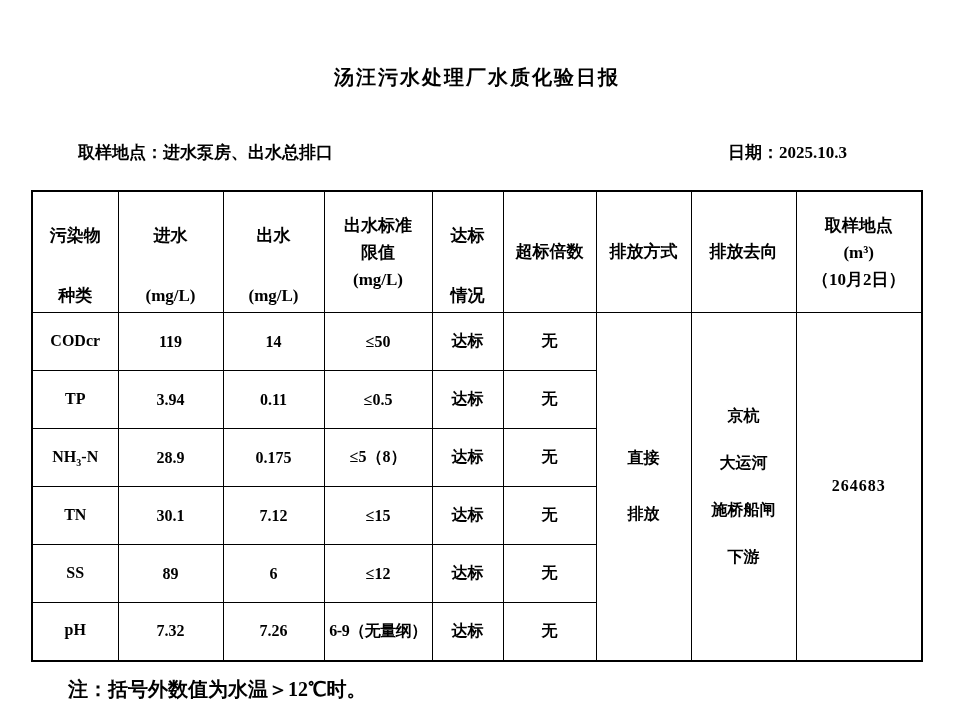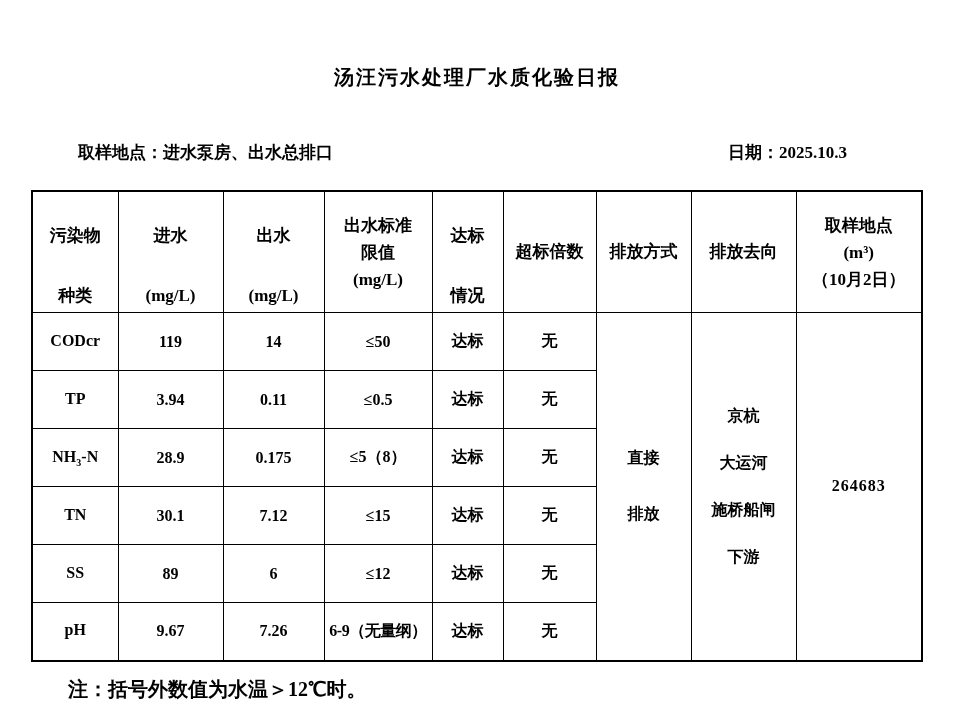--- a/index.html
+++ b/index.html
@@ -173,21 +173,21 @@
       <td><span>SS</span><sub class="chem-sub"></sub><span></span></td>
       <td>89</td>
       <td>6</td>
       <td>≤12</td>
       <td>达标</td>
       <td>无</td>
     </tr>
 
     <tr class="data-row">
       <td><span>pH</span><sub class="chem-sub"></sub><span></span></td>
-      <td>9.67</td>
+      <td>7.32</td>
       <td>7.26</td>
       <td class="small-text">6-9（无量纲）</td>
       <td>达标</td>
       <td>无</td>
     </tr>
   </tbody>
 </table>
 
 <div class="note">注：括号外数值为水温＞12℃时。</div>
 

